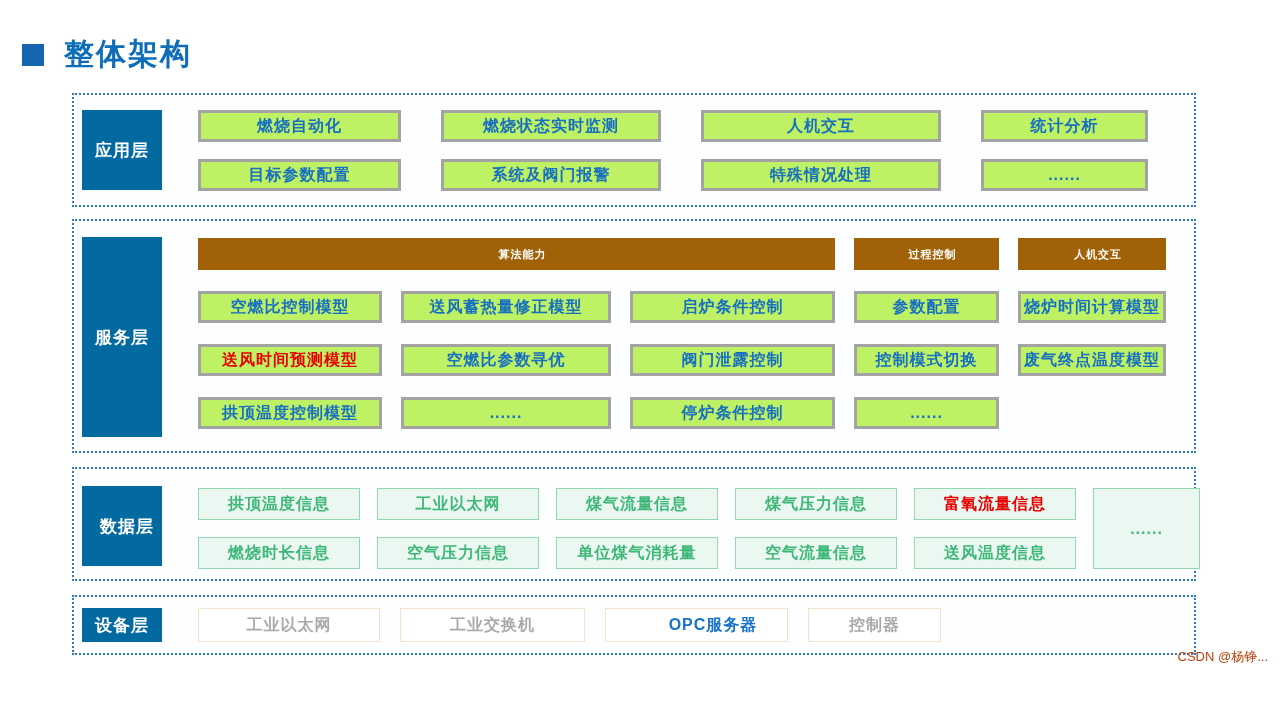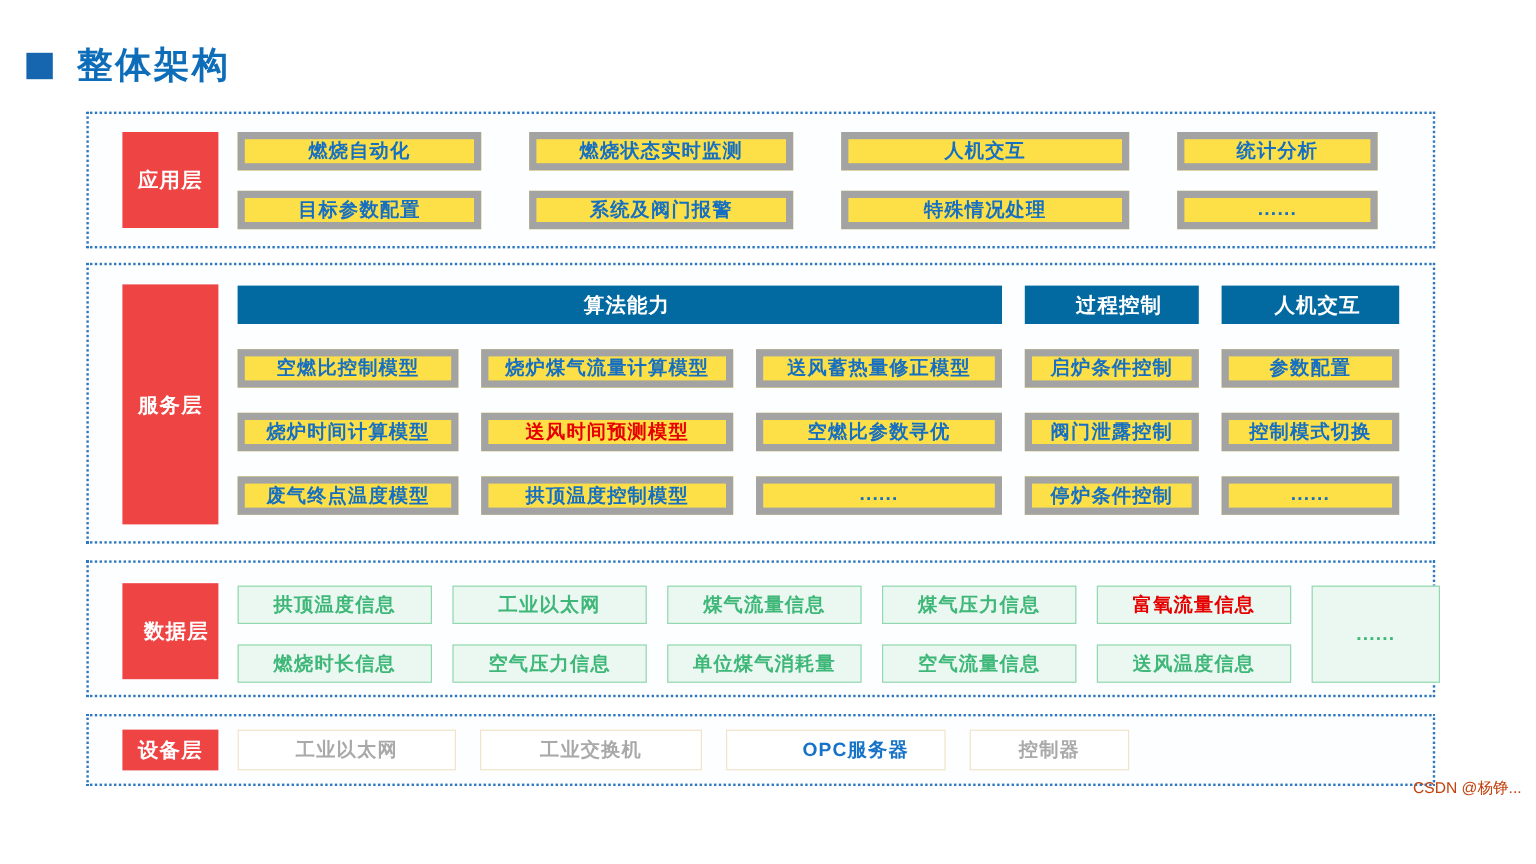--- a/index.html
+++ b/index.html
@@ -12,38 +12,38 @@
   .title-square { width:22px; height:22px; background:#1566ae; margin-right:20px; }
   .title-text { font-size:30px; font-weight:bold; color:#0d6db8; letter-spacing:2px; }
 
   
   .layer { position:absolute; left:72px; width:1124px; border:2px dotted #2e79c0; background:#fdfeff; }
   .layer-app    { top:93px;  height:114px; }
   .layer-service{ top:219px; height:234px; }
   .layer-data   { top:467px; height:114px; }
   .layer-device { top:595px; height:60px; }
 
-  .layer-label { position:absolute; left:28px; width:80px; background:#ef4444; color:#ffffff;
+  .layer-label { position:absolute; left:8px; width:80px; background:#0369a1; color:#ffffff;
                  font-weight:bold; font-size:17px; letter-spacing:1px;
                  display:flex; align-items:center; justify-content:center;text-align:right; }
   .layer-app    .layer-label { top:15px; height:80px; }
   .layer-service.layer .layer-label { top:16px; height:200px; }
   .layer-data   .layer-label { top:17px; height:80px;padding-left:10px; }
   .layer-device .layer-label { top:11px; height:34px; }
 
   
   .btn { display:flex; align-items:center; justify-content:center; font-weight:bold;
          font-size:16px; height:32px; letter-spacing:1px; }
-  .btn-blue   { background:#fde047; border:6px solid #a3a3a3; color:#176fc1; }
+  .btn-blue   { background:#bef264; border:3px solid #a3a3a3; color:#176fc1; }
   .btn-green  { background:#eaf8f1; border:1px solid #93d8b0; color:#3eb778; }
   .btn-device { background:#ffffff; border:1px solid #f2e3c9; color:#a9a9a9; height:34px; }
   .red  { color:#e60000; }
   .blue-text { color:#1673c8;padding-left:33px; }
 
-  .hdr { background:#0369a1; color:#ffffff; font-weight:bold; font-size:17px; height:32px;
+  .hdr { background:#a16207; color:#ffffff; font-weight:bold; font-size:11px; height:32px;
          display:flex; align-items:center; justify-content:center; letter-spacing:1px;padding-left:12px; }
   .hdr-algo { grid-column:1 / span 3; }
 
   
   .app-grid    { position:absolute; left:124px; top:15px; display:grid;
                  grid-template-columns:203px 220px 240px 167px; column-gap:40px; row-gap:17px; }
   .service-grid{ position:absolute; left:124px; top:17px; display:grid;
                  grid-template-columns:184px 210px 205px 145px 148px; column-gap:19px; row-gap:21px; }
   .data-grid   { position:absolute; left:124px; top:19px; display:grid;
                  grid-template-columns:162px 162px 162px 162px 162px 107px; column-gap:17px; row-gap:17px; }
@@ -78,21 +78,20 @@
   </div>
 
   <div class="layer layer-service">
     <div class="layer-label">服务层</div>
     <div class="service-grid">
       <div class="hdr hdr-algo">算法能力</div>
       <div class="hdr">过程控制</div>
       <div class="hdr">人机交互</div>
 
       <div class="btn btn-blue">空燃比控制模型</div>
-      <div class="btn btn-blue">烧炉煤气流量计算模型</div>
       <div class="btn btn-blue">送风蓄热量修正模型</div>
       <div class="btn btn-blue">启炉条件控制</div>
       <div class="btn btn-blue">参数配置</div>
 
       <div class="btn btn-blue">烧炉时间计算模型</div>
       <div class="btn btn-blue red">送风时间预测模型</div>
       <div class="btn btn-blue">空燃比参数寻优</div>
       <div class="btn btn-blue">阀门泄露控制</div>
       <div class="btn btn-blue">控制模式切换</div>
 

